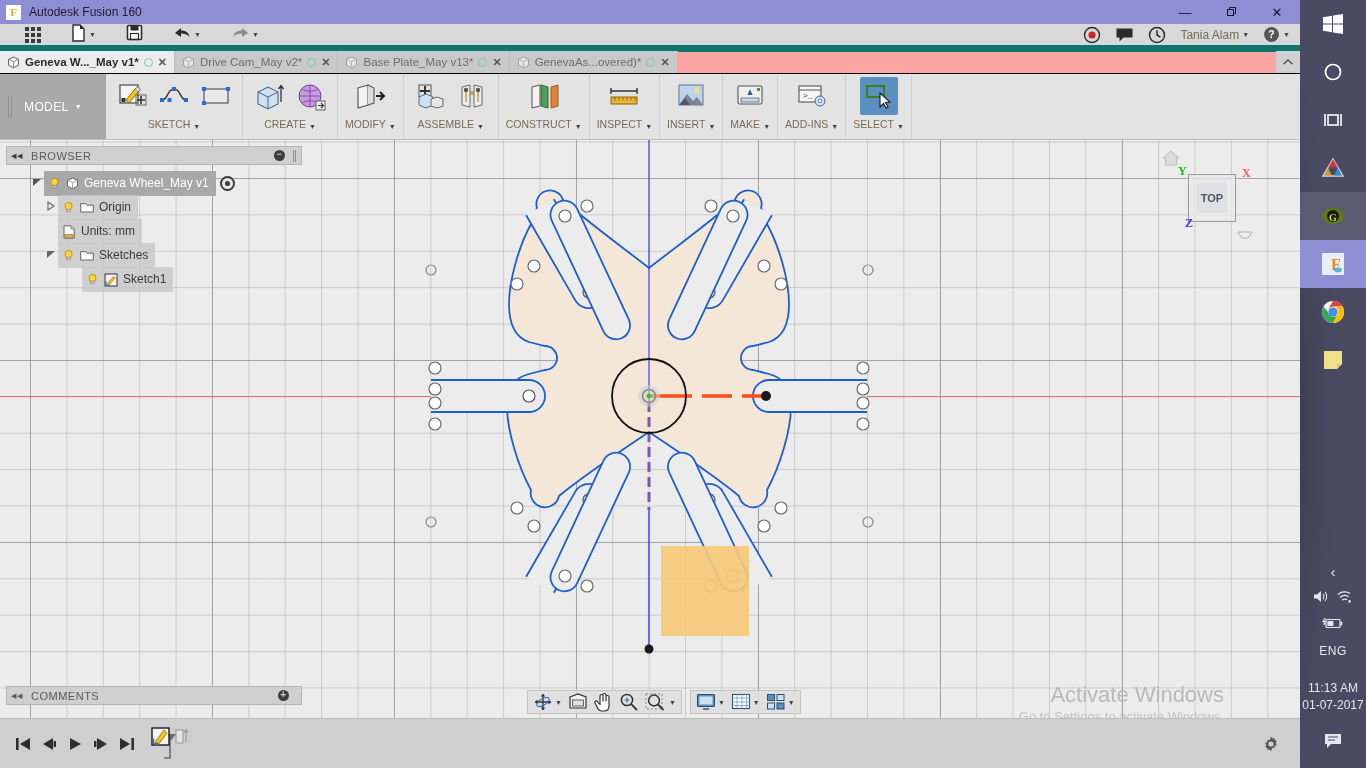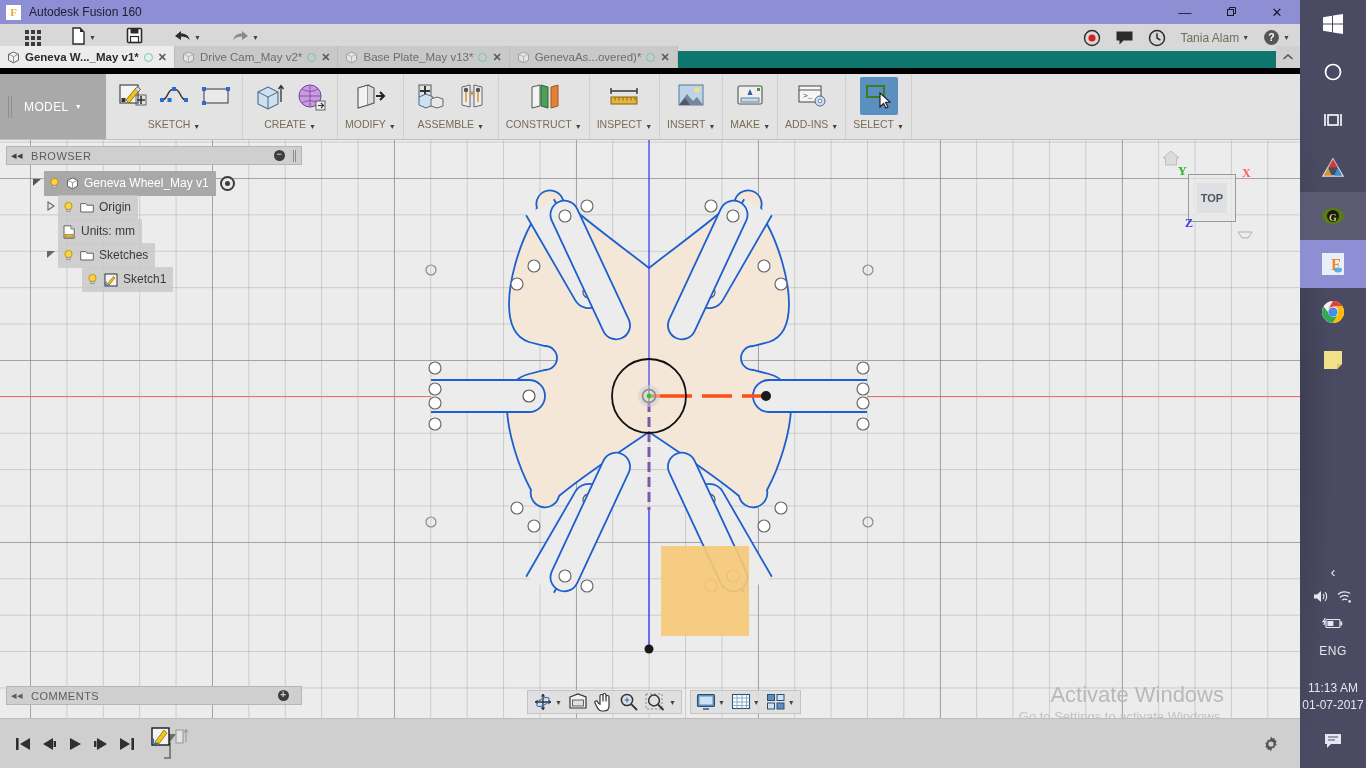--- a/index.html
+++ b/index.html
@@ -25,21 +25,21 @@
   .win-btns { margin-left: auto; display: flex; height: 24px; }
   .win-btn {
     width: 46px; height: 24px; display: flex; align-items: center;
     justify-content: center; color: #16162c; font-size: 13px;
   }
 
   
   .qbar {
     position: absolute; left: 0; top: 24px; width: 1300px; height: 28px;
     background: #d8d8d8; display: flex; align-items: center; gap: 20px;
-    padding-left: 20px; border-bottom: 1px solid #0f766e;
+    padding-left: 20px; border-bottom: 7px solid #0f766e;
   }
   .qbtn {
     height: 26px; display: flex; align-items: center; gap: 2px;
     padding: 0 5px; color: #333;
   }
   .grid9 {
     display: grid; grid-template-columns: repeat(3,4px);
     grid-template-rows: repeat(3,4px); gap: 2px;
   }
   .grid9 i { background: #3b3b3b; display: block; }
@@ -47,22 +47,22 @@
   .qright {
     margin-left: auto; display: flex; align-items: center; gap: 14px;
     padding-right: 10px;
   }
   .user-name { font-size: 12px; color: #6f6f5a; }
   .icon-btn { display: flex; align-items: center; gap: 3px; cursor: pointer; }
 
   
   .tabbar {
     position: absolute; left: 0; top: 52px; width: 1300px; height: 22px;
-    background: #0f766e; display: flex; align-items: flex-end;
-    border-bottom: 6px solid #000000;
+    background: #fca5a5; display: flex; align-items: flex-end;
+    border-bottom: 1px solid #000000;
   }
   .dtab {
     height: 22px; display: flex; align-items: center; gap: 5px;
     padding: 0 7px; font-size: 11.5px; color: #6d6d6d;
     background: #c9c9c9; border-right: 1px solid #bdbdbd;
     max-width: 200px;
   }
   .dtab.active { background: #ececec; color: #2b2b2b; font-weight: bold; }
   .cube-ico {
     width: 13px; height: 13px; position: relative; flex: 0 0 auto;

